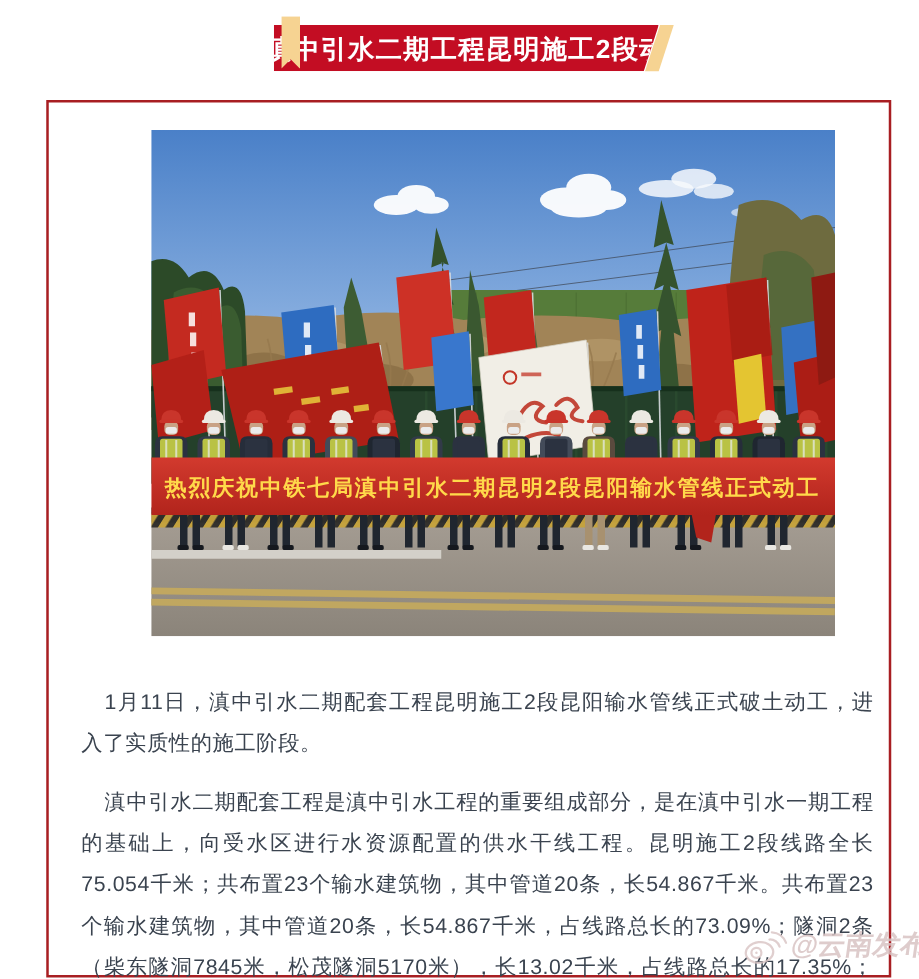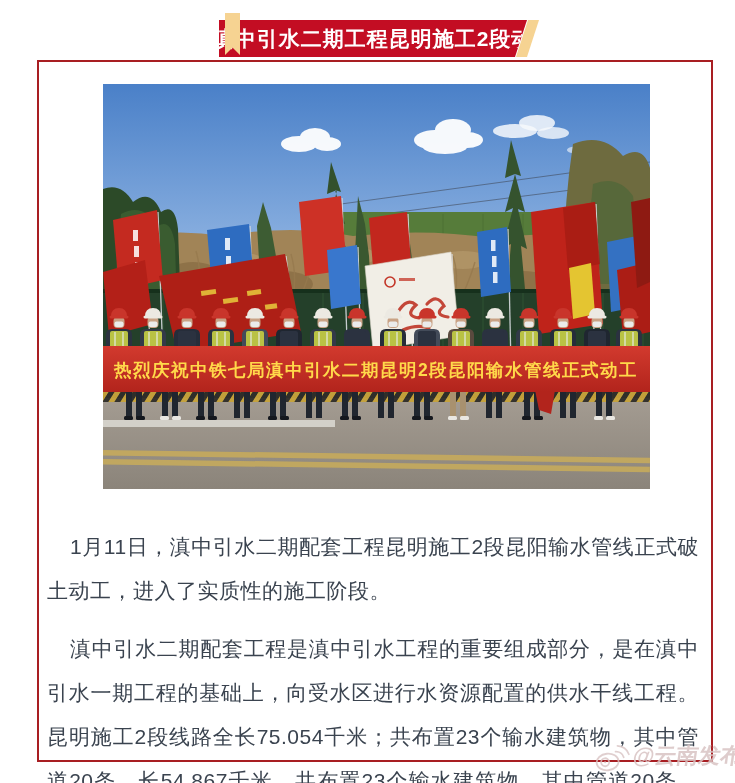--- a/index.html
+++ b/index.html
@@ -27,31 +27,31 @@
     clip-path:polygon(0 0,100% 0,100% 100%,50% 82%,0 100%);
     z-index:2;
   }
   .hdr-slash {
     position:absolute; left:522px; top:20px; width:11px; height:37px;
     background:#f6d392; transform:skewX(-18deg);
   }
 
   
   .frame {
-    position:absolute; left:37px; top:60px; width:676px; height:702px;
-    border:2px solid #a81e22; background:#ffffff;
+    position:absolute; left:37px; top:80px; width:676px; height:702px;
+    border:2px solid #a81e22; background:#ffffff;padding-left:18px;
   }
 
   
   .photo { display:block; margin:22px 0 0 64px; width:547px; height:405px; }
 
   
   .article { padding:0 12px 0 8px; margin-top:36px; color:#3a434f; }
   .article p {
-    font-size:21px; line-height:44px; text-indent:1.1em;
+    font-size:17px; line-height:33px; text-indent:1.1em;
     text-align:justify; letter-spacing:0.5px;
   }
   .article p + p { margin-top:14px; }
 
   
   .wm {
     position:absolute; left:594px; top:738px; width:150px; height:36px;
     display:flex; align-items:center; gap:3px;
     color:#d9c4c4; z-index:5; pointer-events:none;
   }

